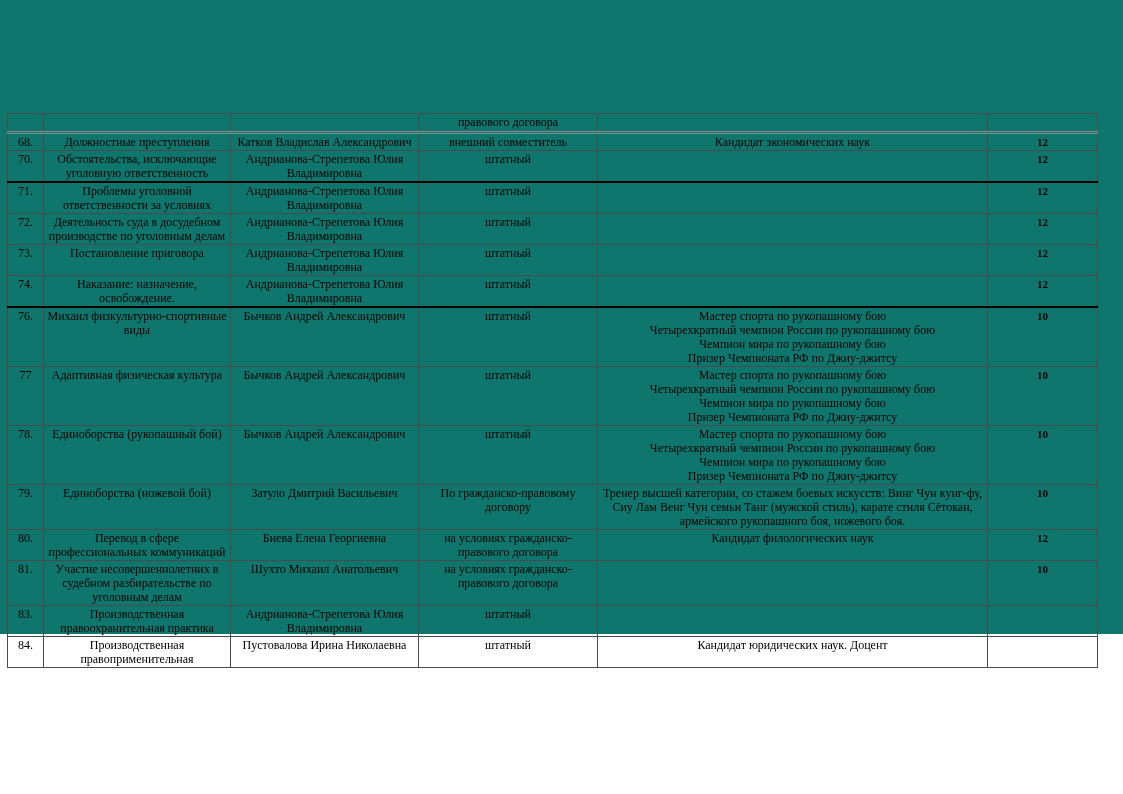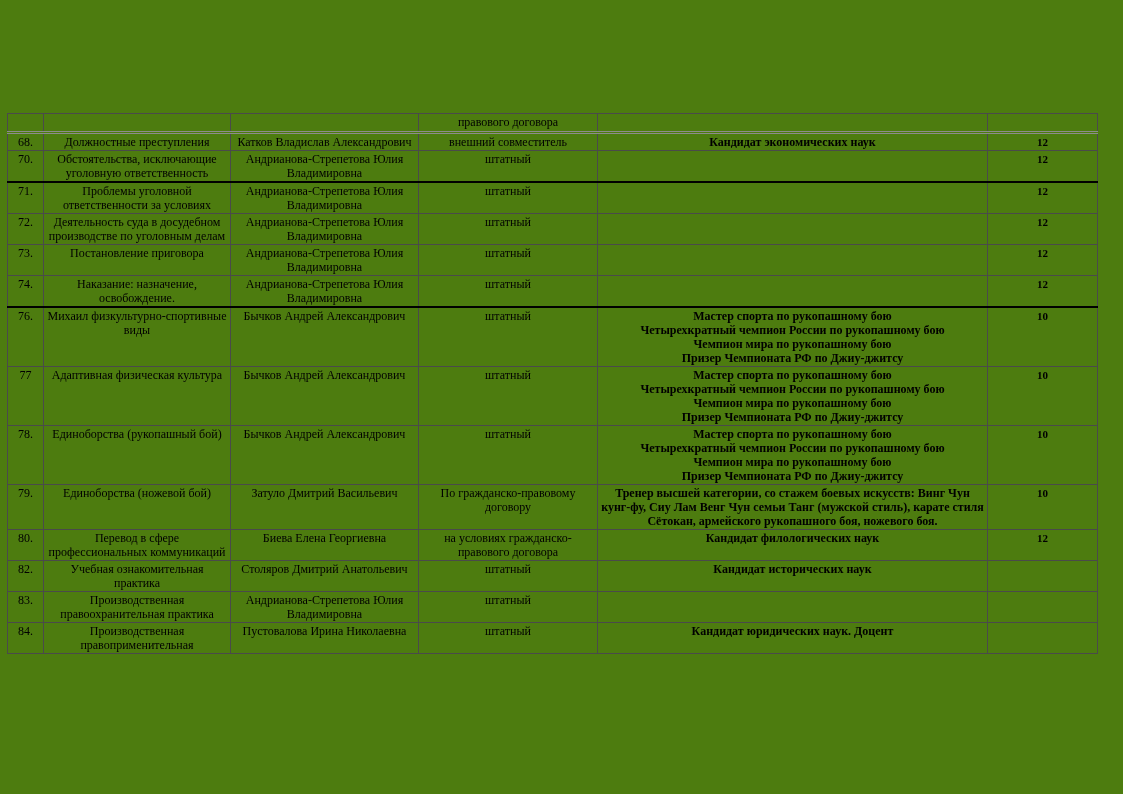--- a/index.html
+++ b/index.html
@@ -8,22 +8,22 @@
     background: #ffffff;
     width: 1123px;
     height: 794px;
     font-family: "Liberation Serif", "DejaVu Serif", serif;
     color: #000000;
     overflow: hidden;
   }
   .page {
     position: relative;
     width: 1123px;
-    height: 794px;
-    background: #4d7c0f;
+    height: 634px;
+    background: #0f766e;
   }
   table.course-table {
     position: absolute;
     left: 7px;
     top: 113px;
     width: 1090px;
     border-collapse: collapse;
     table-layout: fixed;
     font-size: 12px;
     line-height: 14px;
@@ -34,21 +34,20 @@
     padding: 1px 2px;
     text-align: center;
     overflow: hidden;
   }
   td.num {
     text-align: left;
     padding-left: 3px;
   }
   td.qual {
     white-space: pre-line;
-    font-weight: bold;
   }
   td.hours {
     font-weight: bold;
     font-size: 11px;
   }
   tr.heavy-top td {
     border-top: 2px solid #000000;
   }
   tr.pagebreak-bottom td {
     border-bottom: 3px double #8c8c8c;
@@ -183,29 +182,29 @@
 
     <tr>
       <td class="num">80.</td>
       <td class="subject">Перевод в сфере профессиональных коммуникаций</td>
       <td class="teacher">Биева Елена Георгиевна</td>
       <td class="employment">на условиях гражданско-правового договора</td>
       <td class="qual">Кандидат филологических наук</td>
       <td class="hours">12</td>
     </tr>
 
-
-    <tr>
-      <td class="num">82.</td>
-      <td class="subject">Учебная ознакомительная практика</td>
-      <td class="teacher">Столяров Дмитрий Анатольевич</td>
-      <td class="employment">штатный</td>
-      <td class="qual">Кандидат исторических наук</td>
-      <td class="hours"></td>
-    </tr>
+    <tr>
+      <td class="num">81.</td>
+      <td class="subject">Участие несовершеннолетних в судебном разбирательстве по уголовным делам</td>
+      <td class="teacher">Шухто Михаил Анатольевич</td>
+      <td class="employment">на условиях гражданско-правового договора</td>
+      <td class="qual"></td>
+      <td class="hours">10</td>
+    </tr>
+
 
     <tr>
       <td class="num">83.</td>
       <td class="subject">Производственная правоохранительная практика</td>
       <td class="teacher">Андрианова-Стрепетова Юлия Владимировна</td>
       <td class="employment">штатный</td>
       <td class="qual"></td>
       <td class="hours"></td>
     </tr>
 

